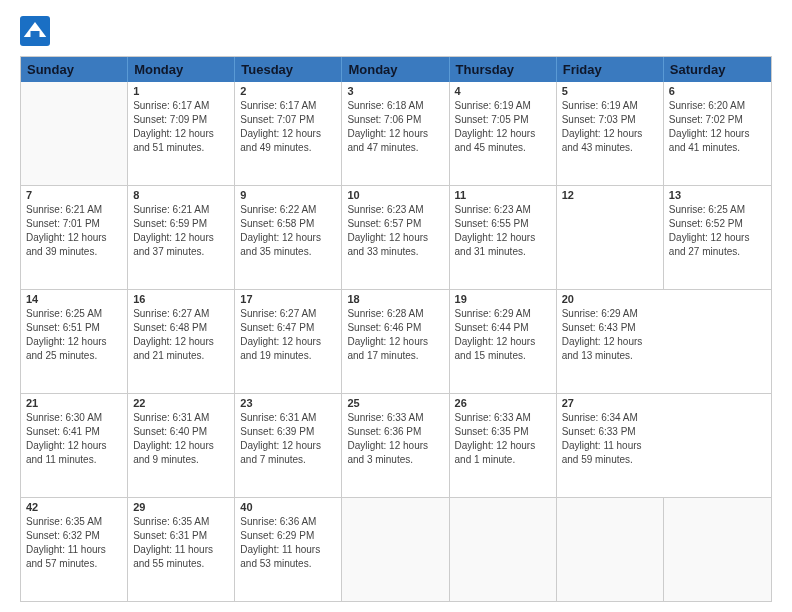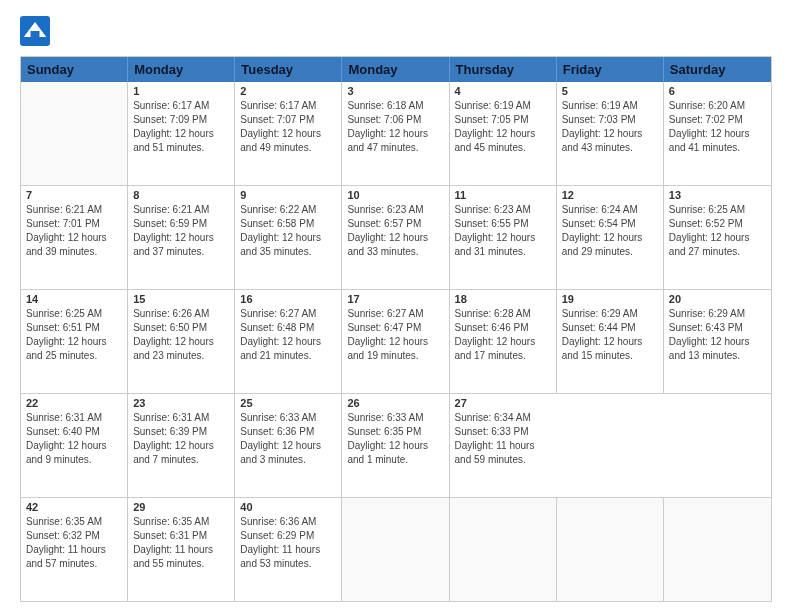--- a/index.html
+++ b/index.html
@@ -190,37 +190,32 @@
           <div class="cal-cell">
             <div class="day-num">10</div>
             <div class="day-info">Sunrise: 6:23 AM<br>Sunset: 6:57 PM<br>Daylight: 12 hours and 33 minutes.</div>
           </div>
           <div class="cal-cell">
             <div class="day-num">11</div>
             <div class="day-info">Sunrise: 6:23 AM<br>Sunset: 6:55 PM<br>Daylight: 12 hours and 31 minutes.</div>
           </div>
           <div class="cal-cell">
             <div class="day-num">12</div>
-            <div class="day-info">Sunrise: 6:24 AM<br>Sunset: 6:54 PM<br>Daylight: 12 hours and 29 minutes.</div>
           </div>
           <div class="cal-cell">
             <div class="day-num">13</div>
             <div class="day-info">Sunrise: 6:25 AM<br>Sunset: 6:52 PM<br>Daylight: 12 hours and 27 minutes.</div>
           </div>
         </div>
         <div class="cal-row">
           <div class="cal-cell">
             <div class="day-num">14</div>
             <div class="day-info">Sunrise: 6:25 AM<br>Sunset: 6:51 PM<br>Daylight: 12 hours and 25 minutes.</div>
           </div>
           <div class="cal-cell">
-            <div class="day-num">15</div>
-            <div class="day-info">Sunrise: 6:26 AM<br>Sunset: 6:50 PM<br>Daylight: 12 hours and 23 minutes.</div>
-          </div>
-          <div class="cal-cell">
             <div class="day-num">16</div>
             <div class="day-info">Sunrise: 6:27 AM<br>Sunset: 6:48 PM<br>Daylight: 12 hours and 21 minutes.</div>
           </div>
           <div class="cal-cell">
             <div class="day-num">17</div>
             <div class="day-info">Sunrise: 6:27 AM<br>Sunset: 6:47 PM<br>Daylight: 12 hours and 19 minutes.</div>
           </div>
           <div class="cal-cell">
             <div class="day-num">18</div>
             <div class="day-info">Sunrise: 6:28 AM<br>Sunset: 6:46 PM<br>Daylight: 12 hours and 17 minutes.</div>
@@ -228,20 +223,24 @@
           <div class="cal-cell">
             <div class="day-num">19</div>
             <div class="day-info">Sunrise: 6:29 AM<br>Sunset: 6:44 PM<br>Daylight: 12 hours and 15 minutes.</div>
           </div>
           <div class="cal-cell">
             <div class="day-num">20</div>
             <div class="day-info">Sunrise: 6:29 AM<br>Sunset: 6:43 PM<br>Daylight: 12 hours and 13 minutes.</div>
           </div>
         </div>
         <div class="cal-row">
+          <div class="cal-cell">
+            <div class="day-num">21</div>
+            <div class="day-info">Sunrise: 6:30 AM<br>Sunset: 6:41 PM<br>Daylight: 12 hours and 11 minutes.</div>
+          </div>
           <div class="cal-cell">
             <div class="day-num">22</div>
             <div class="day-info">Sunrise: 6:31 AM<br>Sunset: 6:40 PM<br>Daylight: 12 hours and 9 minutes.</div>
           </div>
           <div class="cal-cell">
             <div class="day-num">23</div>
             <div class="day-info">Sunrise: 6:31 AM<br>Sunset: 6:39 PM<br>Daylight: 12 hours and 7 minutes.</div>
           </div>
           <div class="cal-cell">
             <div class="day-num">25</div>

